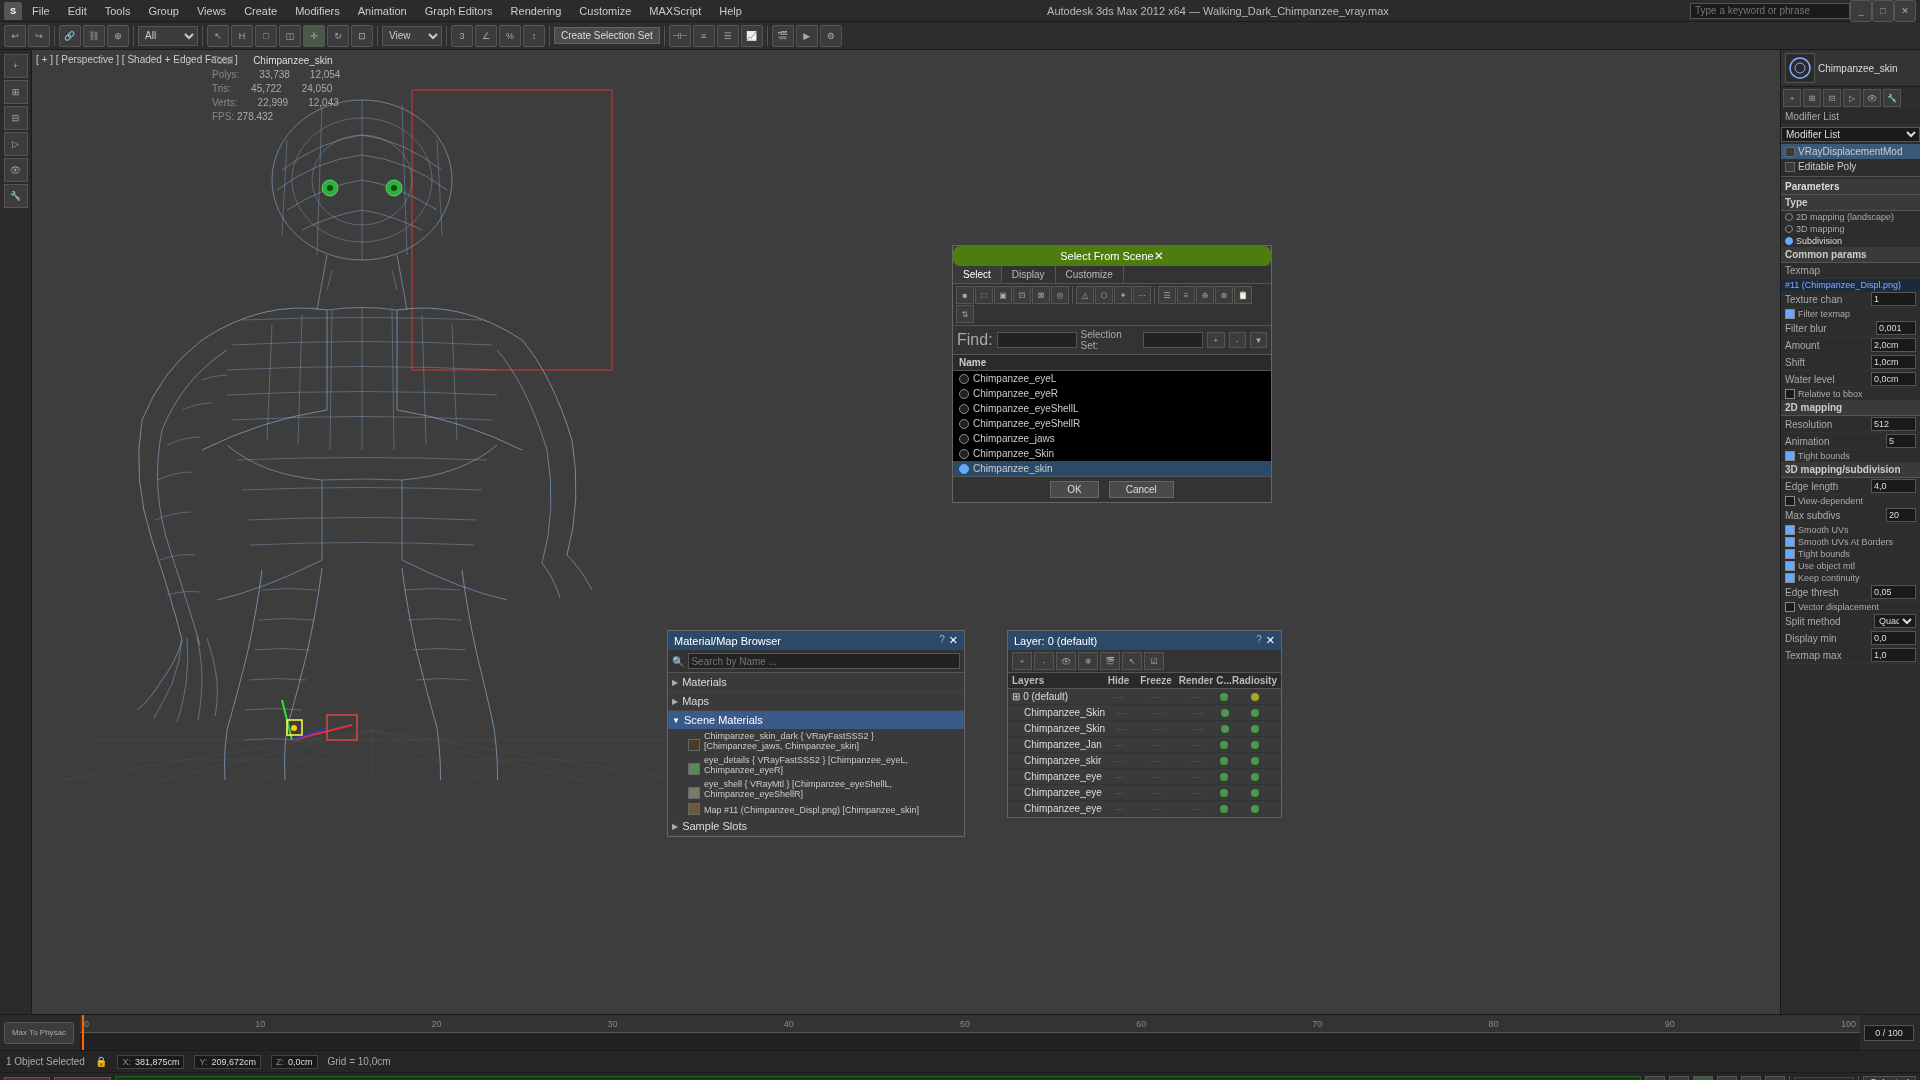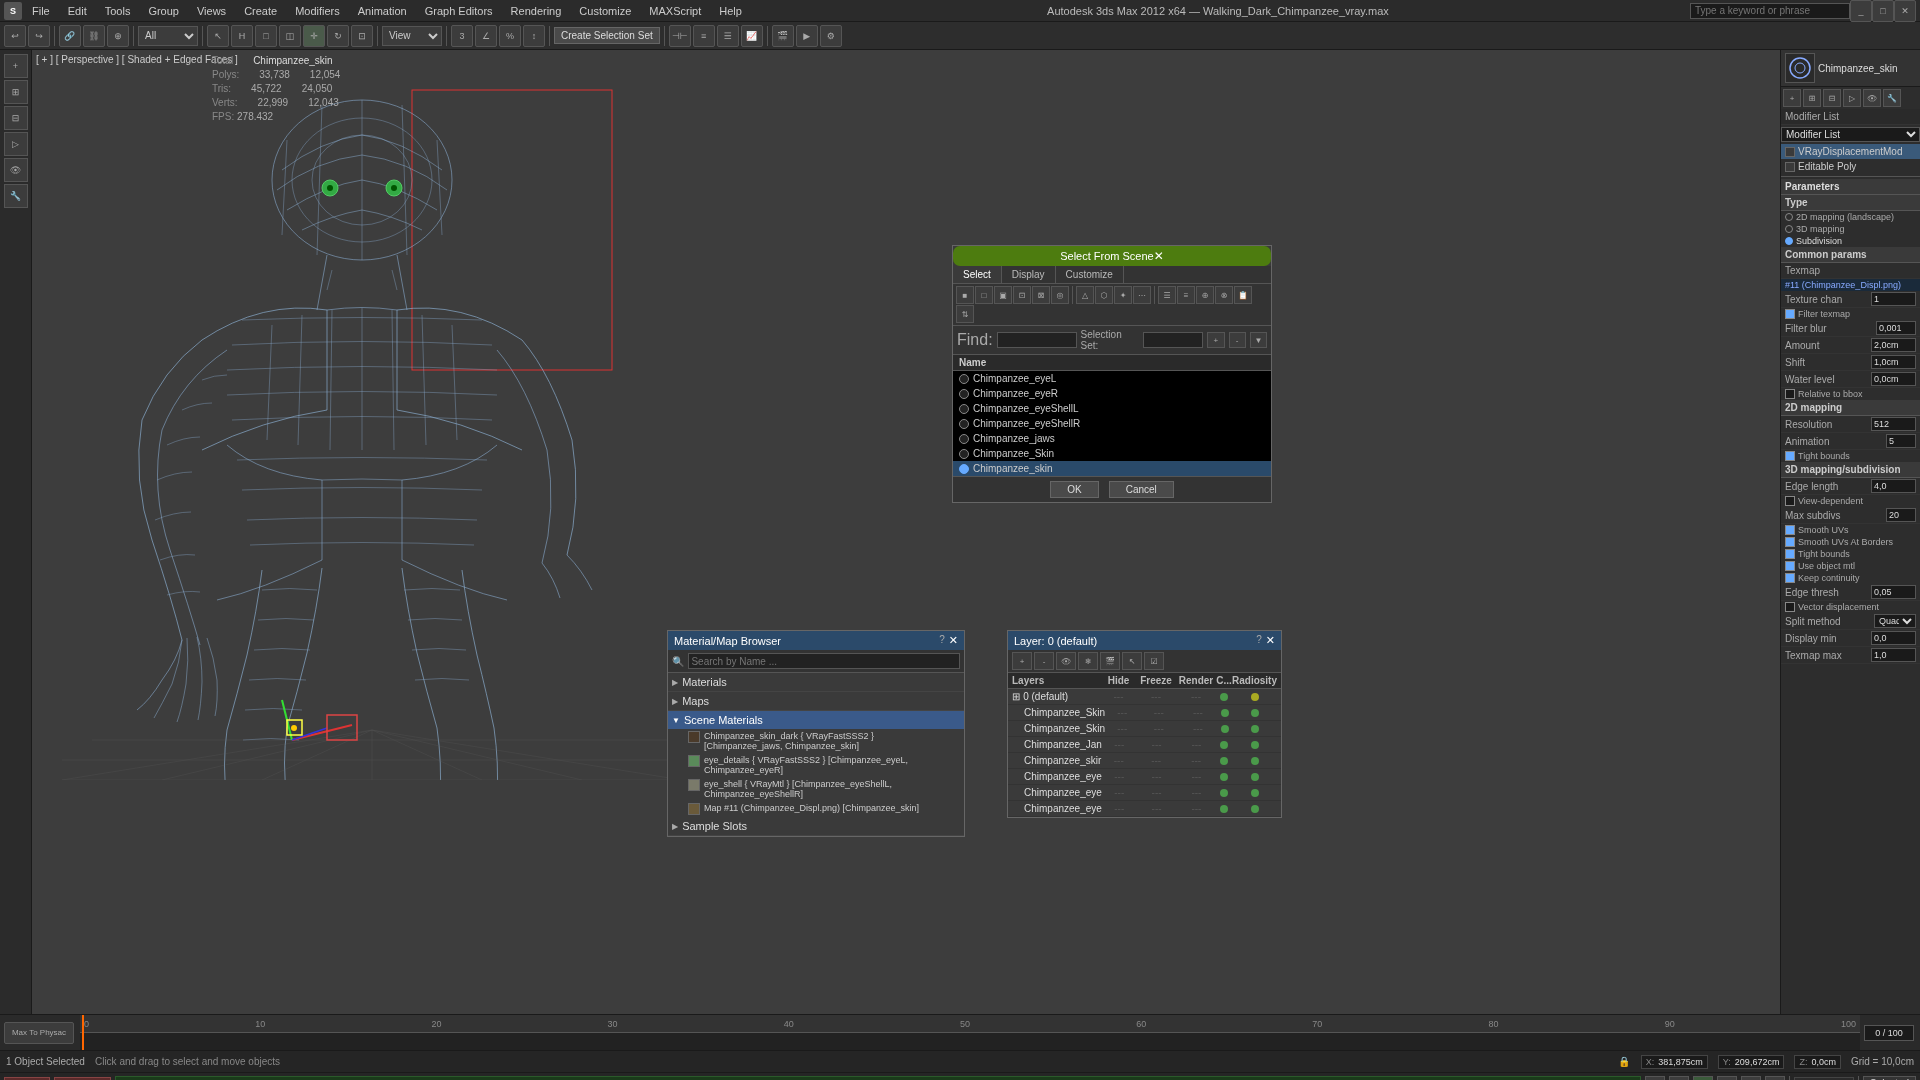--- a/index.html
+++ b/index.html
@@ -321,21 +321,21 @@
     }
     .mat-section-header {
       display: flex; align-items: center; gap: 4px;
       padding: 3px 4px;
       font-size: 11px;
       color: #ddd;
       border-bottom: 1px solid #444;
     }
     .expand-arrow { font-size: 8px; color: #aaa; }
     .mat-item {
-      display: flex; align-items: flex-start; gap: 4px;
+      display: flex; align-items: flex-end; gap: 4px;
       padding: 2px 20px;
       font-size: 10px;
       color: #ccc;
       cursor: pointer;
     }
     .mat-color-dot {
       width: 12px; height: 12px;
       background: #888;
       border: 1px solid #666;
       flex-shrink: 0;
@@ -1156,21 +1156,20 @@
 
     <div style="position:absolute;top:0;left:2px;width:2px;height:100%;background:#ff6600;"></div>
   </div>
   <div style="width:60px;padding:0 4px;">
     <input class="anim-field" value="0 / 100" style="width: 50px;">
   </div>
 </div>
 
 <div id="status-bar">
   <span>1 Object Selected</span>
-  <span style="flex:1;font-size:10px;color:#888;">Click and drag to select and move objects</span>
 
   <span style="font-size:10px;color:#888;">🔒</span>
 
   <div class="coord-display">
     <span style="color:#888;font-size:9px;">X:</span>
     <span style="font-size:9px;">381,875cm</span>
   </div>
   <div class="coord-display">
     <span style="color:#888;font-size:9px;">Y:</span>
     <span style="font-size:9px;">209,672cm</span>

